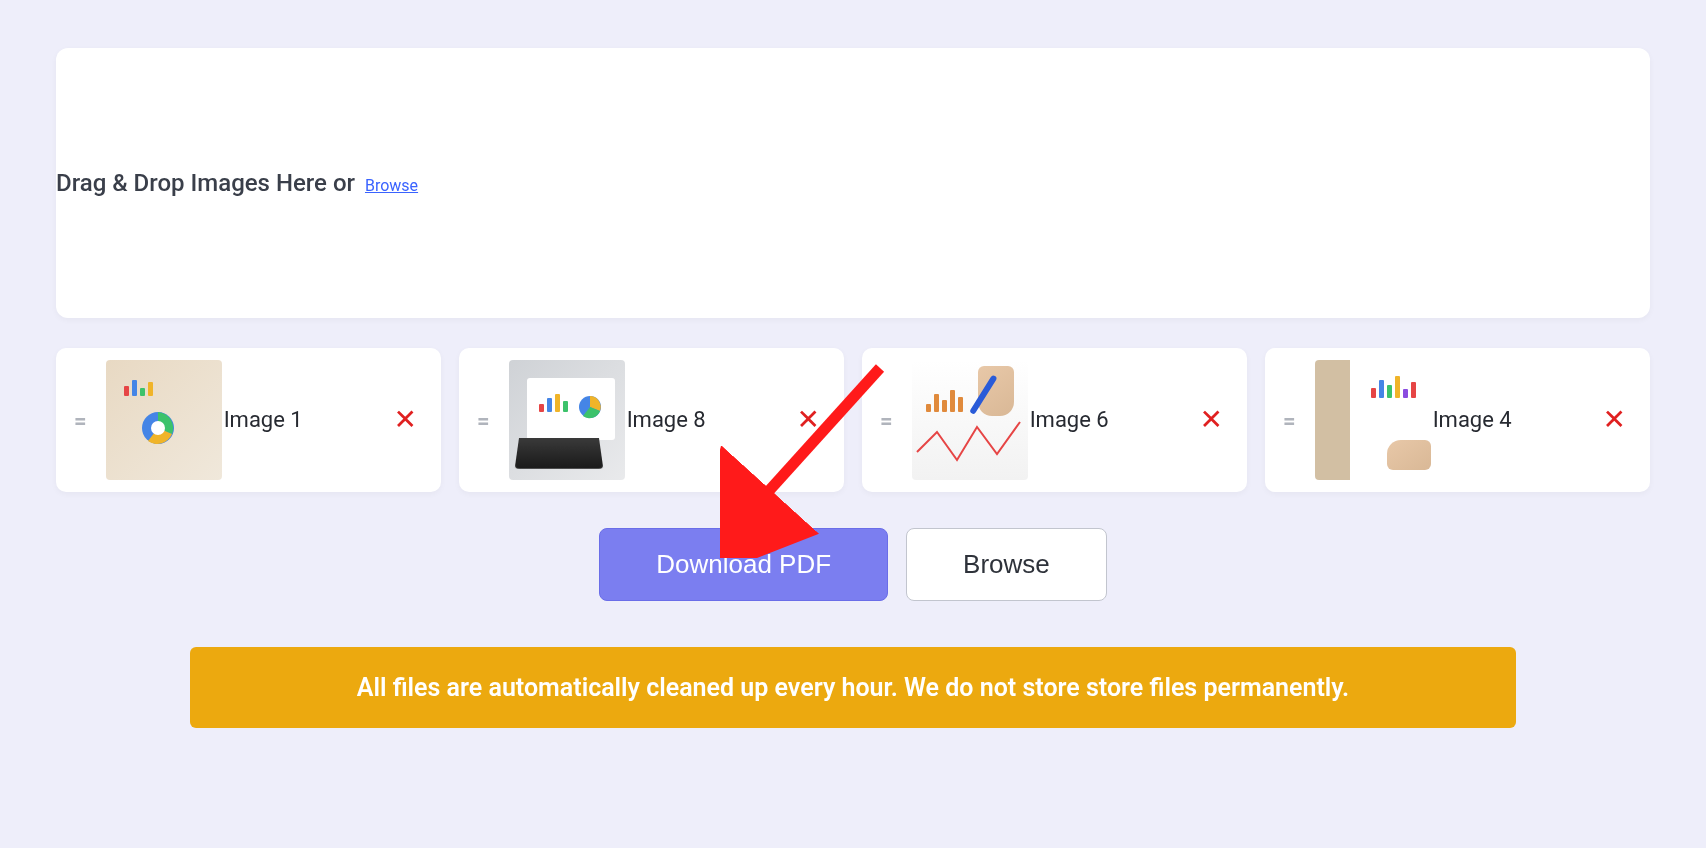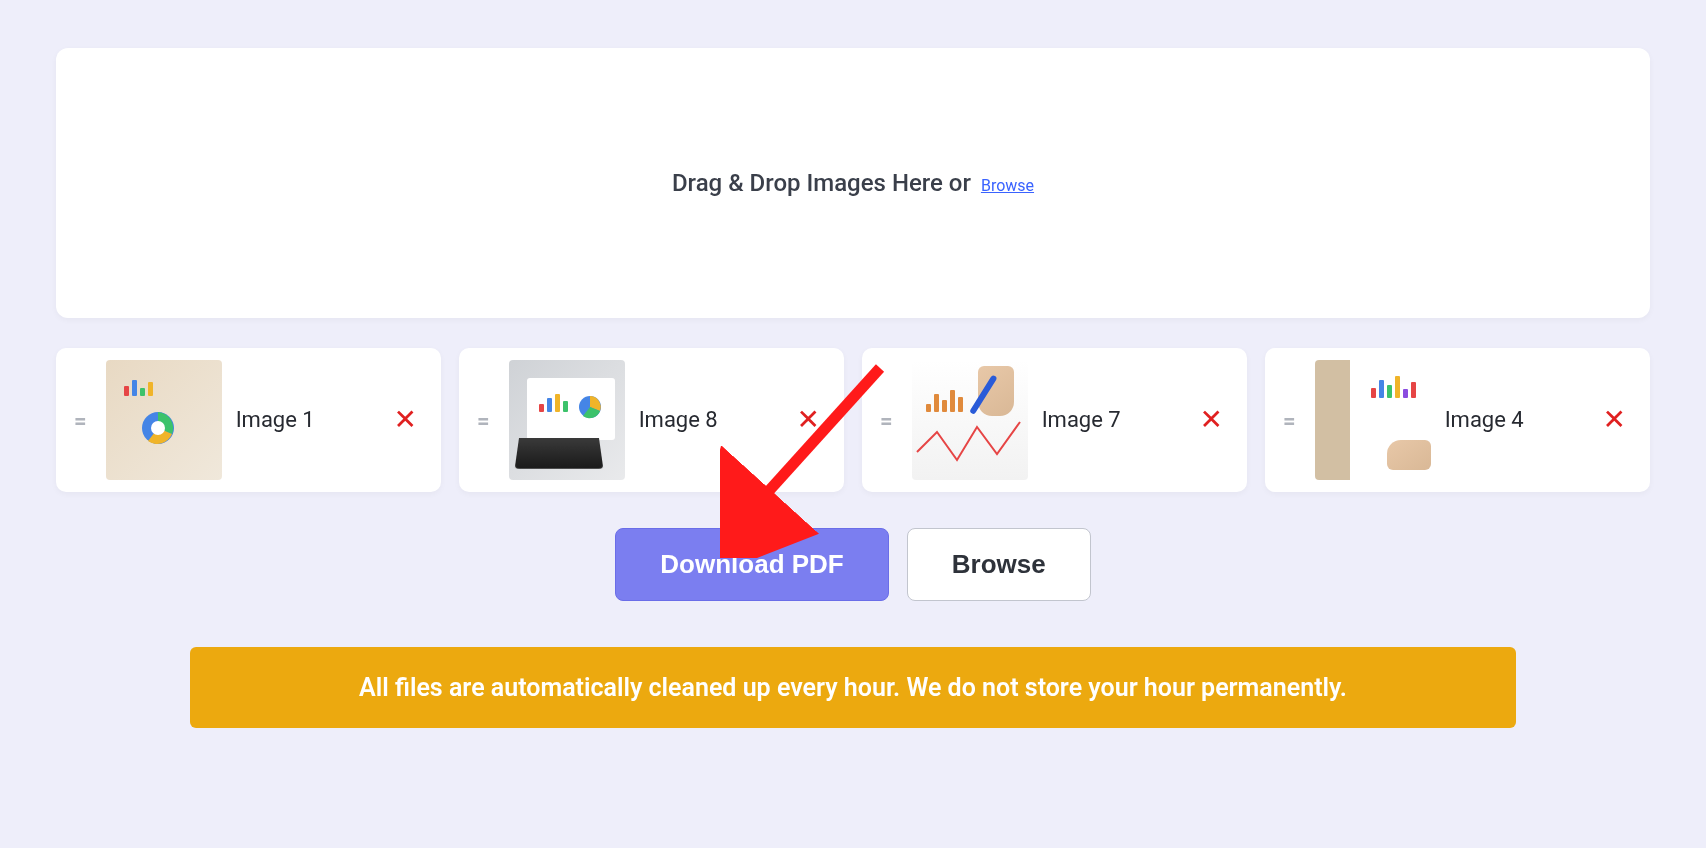--- a/index.html
+++ b/index.html
@@ -15,21 +15,21 @@
       position: relative;
       overflow: hidden;
     }
     .dropzone {
       background: #ffffff;
       border-radius: 12px;
       margin: 48px 56px 30px 56px;
       height: 270px;
       display: flex;
       align-items: center;
-      justify-content: center;
+      justify-content: flex-start;
       box-shadow: 0 2px 6px rgba(0,0,0,0.04);
     }
     .dropzone-text {
       font-size: 24px;
       color: #3a3f4a;
       font-weight: 500;
     }
     .browse-link {
       color: #3a63ff;
       text-decoration: underline;
@@ -68,21 +68,21 @@
       flex-shrink: 0;
       display: flex;
       align-items: center;
       justify-content: center;
       overflow: hidden;
       position: relative;
     }
     .thumb-label {
       font-size: 22px;
       color: #272a31;
-      margin-left: 14px;
+      margin-left: 2px;
       line-height: 1.3;
       flex: 1;
     }
     .remove-x {
       color: #e02020;
       font-size: 28px;
       cursor: pointer;
       padding: 6px;
       line-height: 1;
       user-select: none;
@@ -90,24 +90,24 @@
     }
     .action-row {
       display: flex;
       justify-content: center;
       gap: 18px;
       margin-top: 36px;
       position: relative;
     }
     .btn {
       font-size: 26px;
-      padding: 20px 44px;
+      padding: 20px 56px;
       border-radius: 8px;
       cursor: pointer;
-      font-weight: 700;
+      font-weight: 400;
       border: 1px solid transparent;
     }
     .btn-primary {
       background: #7b7ef0;
       color: #ffffff;
       border-color: #6a6de8;
     }
     .btn-secondary {
       background: #ffffff;
       color: #2e323a;
@@ -206,21 +206,21 @@
         <div class="mini-bar" style="height:12px;background:#e08a3c;"></div>
         <div class="mini-bar" style="height:22px;background:#e08a3c;"></div>
         <div class="mini-bar" style="height:15px;background:#e08a3c;"></div>
       </div>
       <svg width="116" height="60" style="position:absolute;bottom:8px;left:0;">
         <polyline points="5,40 25,20 45,48 65,15 85,42 108,10" stroke="#e64545" stroke-width="2" fill="none"></polyline>
       </svg>
       <div style="position:absolute;top:6px;right:14px;width:36px;height:50px;background:linear-gradient(145deg,#e8c8a8,#d9b896);border-radius:6px 6px 14px 14px;"></div>
       <div style="position:absolute;top:16px;right:30px;width:6px;height:44px;background:#2a5bd8;border-radius:3px;transform:rotate(32deg);transform-origin:top;"></div>
     </div>
-    <div class="thumb-label">Image 7</div>
+    <div class="thumb-label">Image 6</div>
     <span class="remove-x">✕</span>
   </div>
 
   <div class="thumb-card">
     <span class="drag-handle">=</span>
     <div class="thumb-img thumb-bg-4">
       <div style="position:absolute;top:6px;left:44px;right:6px;bottom:6px;background:#fff;"></div>
       <div class="mini-chart" style="top:16px;left:56px;">
         <div class="mini-bar" style="height:10px;background:#e64545;"></div>
         <div class="mini-bar" style="height:18px;background:#4585e6;"></div>
@@ -244,13 +244,13 @@
     </marker>
   </defs>
   <line x1="160" y1="10" x2="28" y2="156" stroke="#ff1a1a" stroke-width="11" marker-end="url(#arrowhead)"></line>
 </svg>
 
 <div class="action-row">
   <button class="btn btn-primary">Download PDF</button>
   <button class="btn btn-secondary">Browse</button>
 </div>
 
-<div class="info-banner">All files are automatically cleaned up every hour. We do not store your hour permanently.</div>
+<div class="info-banner">All files are automatically cleaned up every hour. We do not store store files permanently.</div>
 
 </body></html>

